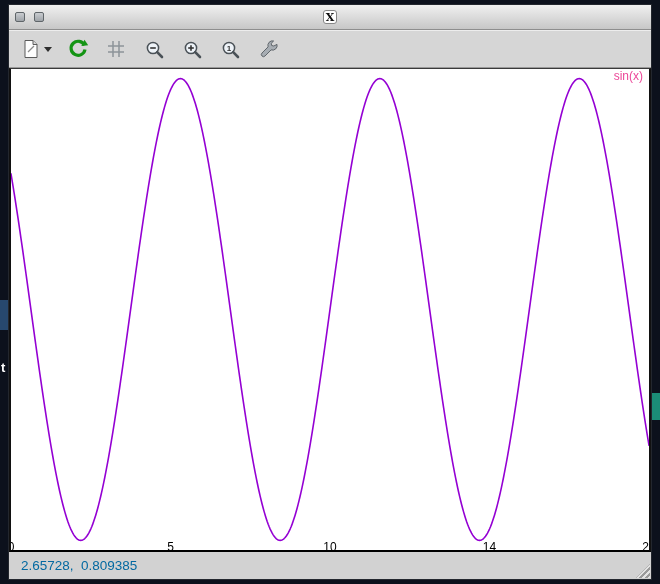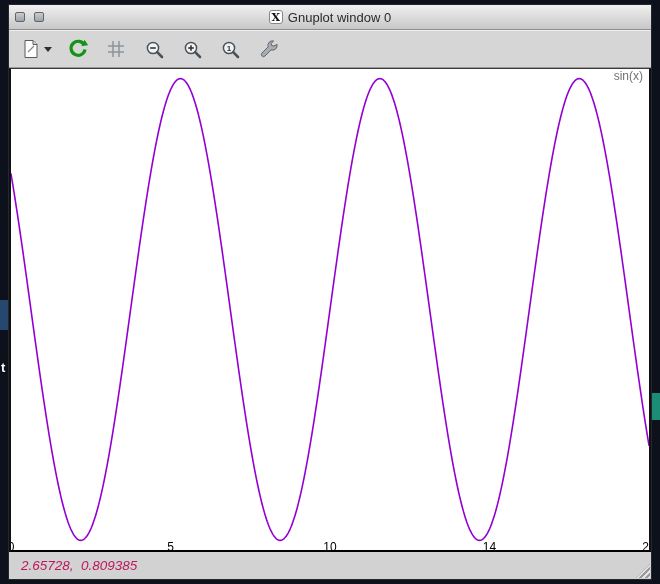--- a/index.html
+++ b/index.html
@@ -42,29 +42,29 @@
   .tool{width:28px;height:28px;display:flex;align-items:center;justify-content:center;}
   .tool-export{width:auto;gap:3px;padding-right:2px;}
   .dd-arrow{width:0;height:0;border-left:4px solid transparent;border-right:4px solid transparent;border-top:5px solid #2e2e2e;}
 
   .plot-wrap{
     flex:1 1 auto;position:relative;background:#ffffff;overflow:hidden;
     border-left:2px solid #111;border-right:2px solid #111;
     border-top:1px solid #3a3a3a;border-bottom:2px solid #000;
   }
   .plot-wrap svg.curve{position:absolute;left:0;top:0;width:100%;height:100%;display:block;}
-  .legend{position:absolute;top:0px;right:6px;font-size:12px;color:#737373;margin-left:41px;}
+  .legend{position:absolute;top:0px;right:6px;font-size:12px;color:#ec4899;margin-left:41px;}
   .xticks{position:absolute;left:0;right:0;top:0;bottom:0;pointer-events:none;}
   .xtick{position:absolute;bottom:-4px;transform:translateX(-50%);font-size:12px;color:#000;}
 
   .statusbar{
     height:27px;flex:0 0 27px;background:#d2d2d2;position:relative;
     display:flex;align-items:center;padding-left:12px;box-sizing:border-box;
   }
-  .coords{font-size:13.5px;color:#be185d;white-space:pre;font-style:italic;}
+  .coords{font-size:13.5px;color:#0369a1;white-space:pre;}
   .resize-grip{
     position:absolute;right:1px;bottom:1px;width:14px;height:14px;
     clip-path:polygon(100% 0,100% 100%,0 100%);
     background:repeating-linear-gradient(135deg,#9a9a9a 0 2px,#e3e3e3 2px 4px);
   }
 </style>
 </head>
 <body>
 
 <div>
@@ -74,21 +74,20 @@
 
   <div class="window">
 
     <div class="titlebar">
       <div class="tl-buttons">
         <span class="tl-btn"></span>
         <span class="tl-btn"></span>
       </div>
       <div class="title-wrap">
         <span class="x11-icon">X</span>
-        <span>Gnuplot window 0</span>
       </div>
     </div>
 
     <div class="toolbar">
       <div class="tool tool-export">
         <svg width="20" height="20" viewBox="0 0 20 20">
           <path d="M4 1.5 h8 l4 4 v13 h-12 z" fill="#fdfdfd" stroke="#5a5a5a" stroke-width="1"></path>
           <path d="M12 1.5 v4 h4" fill="#d8d8d8" stroke="#5a5a5a" stroke-width="1"></path>
           <path d="M7 13 l6 -6" stroke="#8a8a8a" stroke-width="1.2"></path>
         </svg>

